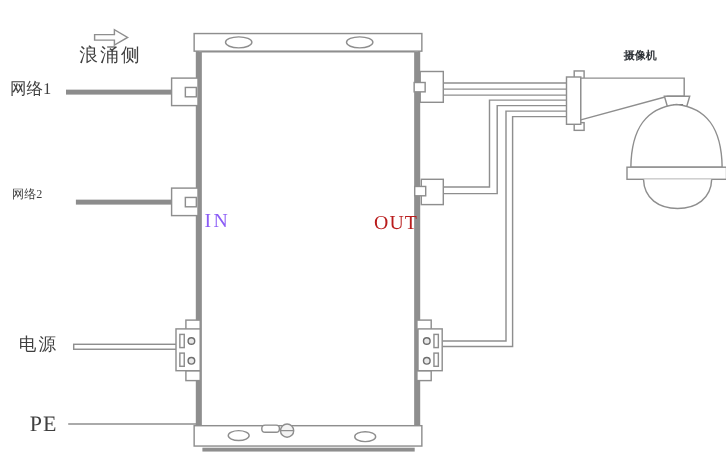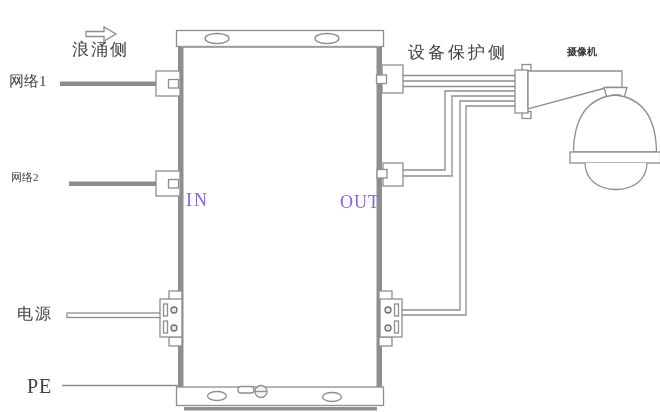--- a/index.html
+++ b/index.html
@@ -8,21 +8,21 @@
     font-family:"Liberation Serif","DejaVu Serif",serif;overflow:hidden;
   }
   .canvas svg{position:absolute;left:0;top:0;}
   .lbl{position:absolute;color:#3f3f3f;white-space:nowrap;line-height:1.1;}
   .lbl-surge   {left:72px;  top:41px;  font-size:17px; letter-spacing:2px;}
   .lbl-net1    {left:9px;   top:73px;  font-size:15px;}
   .lbl-net2    {left:11px;  top:171px; font-size:11px;}
   .lbl-power   {left:17px;  top:305px; font-size:16px; letter-spacing:2px;}
   .lbl-pe      {left:27px;  top:375px; font-size:20px; letter-spacing:1px;}
   .lbl-in      {left:186px; top:191px; font-size:18px; color:#8b5cf6; letter-spacing:2px;}
-  .lbl-out     {left:340px; top:193px; font-size:18px; color:#8b5cf6; letter-spacing:1px;}
+  .lbl-out     {left:340px; top:193px; font-size:18px; color:#b91c1c; letter-spacing:1px;}
   .lbl-protect {left:408px; top:44px;  font-size:17px; letter-spacing:3px;}
   .lbl-camera  {left:567px; top:46px;  font-size:10px; font-weight:bold; color:#2f3338;}
 </style>
 </head>
 <body>
 
 <div class="canvas">
 
   <svg width="660" height="412" viewBox="0 0 660 412">
     <g fill="#ffffff" stroke="#8e8e8e" stroke-width="1.3">
@@ -133,15 +133,14 @@
     </g>
   </svg>
 
   <div class="lbl lbl-surge">浪涌侧</div>
   <div class="lbl lbl-net1">网络1</div>
   <div class="lbl lbl-net2">网络2</div>
   <div class="lbl lbl-power">电源</div>
   <div class="lbl lbl-pe">PE</div>
   <div class="lbl lbl-in">IN</div>
   <div class="lbl lbl-out">OUT</div>
-  <div class="lbl lbl-protect">设备保护侧</div>
   <div class="lbl lbl-camera">摄像机</div>
 </div>
 
 </body></html>

